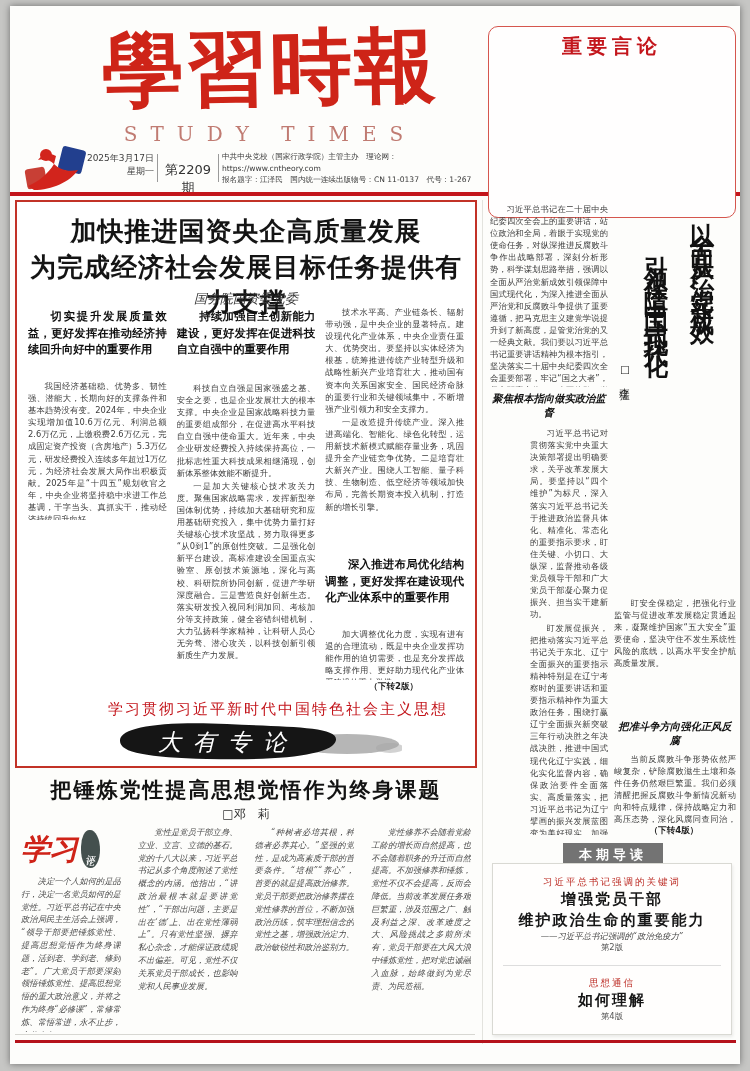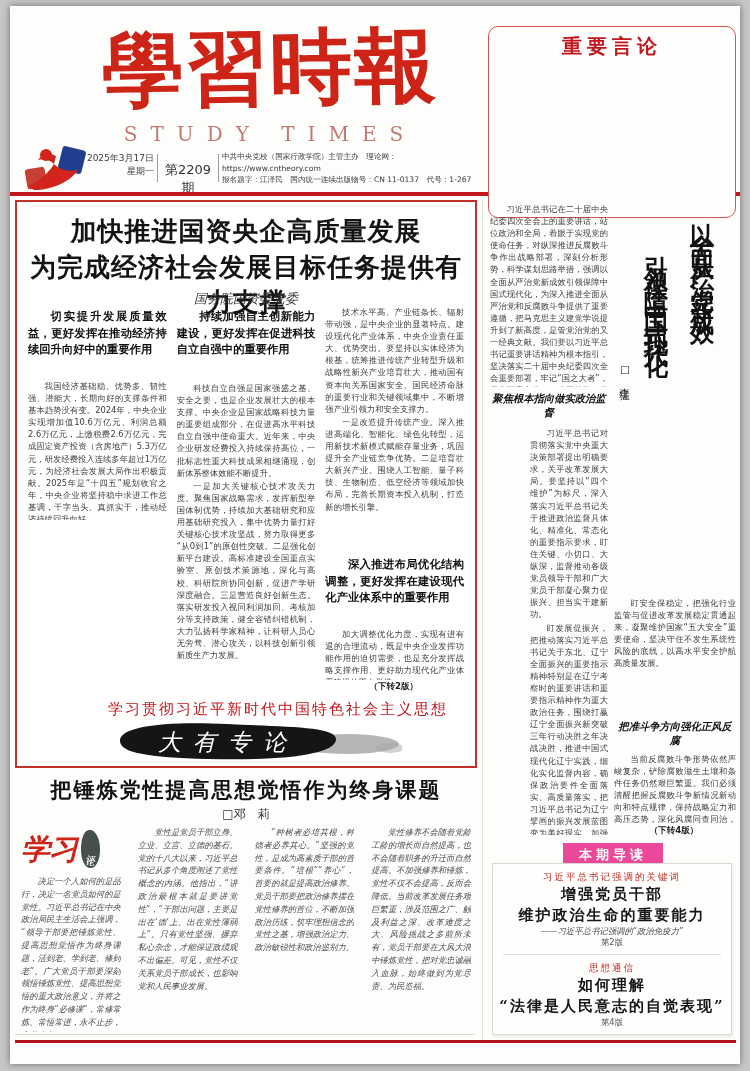--- a/index.html
+++ b/index.html
@@ -48,21 +48,21 @@
   .v-sep{left:472px;top:194px;width:1px;height:844px;background:#e3e3de;}
   .rightregion{left:480px;top:197px;width:246px;height:838px;}
   .r-row{position:absolute;left:0;top:0;width:246px;height:632px;display:flex;gap:6px;}
   .r-leftcol{width:118px;overflow:hidden;}
   .r-rightcol{width:122px;position:relative;}
   .r-sub{font-weight:700;font-size:10.3px;line-height:14px;text-align:center;color:#111;
         font-family:"DejaVu Serif",serif;font-style:italic;padding:4px 0;}
   .vtitle{writing-mode:vertical-rl;font-family:"DejaVu Serif","Liberation Serif",serif;
         font-weight:900;font-size:24px;letter-spacing:11px;color:#111;position:absolute;}
   .vauthor{writing-mode:vertical-rl;position:absolute;font-size:10.5px;letter-spacing:4px;color:#222;}
-  .guide-banner{position:absolute;left:50%;top:640px;transform:translateX(-50%);background:#ec4899;
+  .guide-banner{position:absolute;left:50%;top:640px;transform:translateX(-50%);background:#737373;
         color:#fff;font-size:13px;font-weight:700;letter-spacing:4px;padding:3px 16px;}
   .guidebox{position:absolute;left:2px;top:660px;width:240px;height:172px;border:1px solid #d9d9d3;
         box-sizing:border-box;background:#fffefd;box-shadow:1px 2px 3px rgba(0,0,0,.08);
         display:flex;flex-direction:column;justify-content:space-evenly;padding:2px 6px;}
   .g-label{text-align:center;color:#bc2b24;font-size:9.5px;letter-spacing:2px;}
   .g-line{text-align:center;font-family:"DejaVu Serif",serif;font-weight:700;font-size:15px;
         letter-spacing:2px;color:#161616;line-height:21px;}
   .g-sub{text-align:center;font-size:8.4px;color:#444;}
   .g-page{text-align:center;font-size:8.4px;color:#555;}
   .g-div{height:1px;background:#ddd;margin:2px 4px;}
@@ -199,21 +199,20 @@
         <div class="g-label">习近平总书记强调的关键词</div>
         <div class="g-line">增强党员干部</div>
         <div class="g-line">维护政治生命的重要能力</div>
         <div class="g-sub kaiti">——习近平总书记强调的“政治免疫力”</div>
         <div class="g-page">第2版</div>
       </div>
       <div class="g-div"></div>
       <div>
         <div class="g-label">思想通信</div>
         <div class="g-line">如何理解</div>
-        <div class="g-line">“法律是人民意志的自觉表现”</div>
         <div class="g-page">第4版</div>
       </div>
     </div>
   </div>
 
   <div class="abs bottomart">
     <div class="abs bottom-title" style="top:6px;font-family:Liberation Mono, monospace;">把锤炼党性提高思想觉悟作为终身课题</div>
     <div class="abs bottom-author" style="top:36px;">□邓　莉</div>
     <div class="bottomcols">
       <div class="bcol kaiti">

